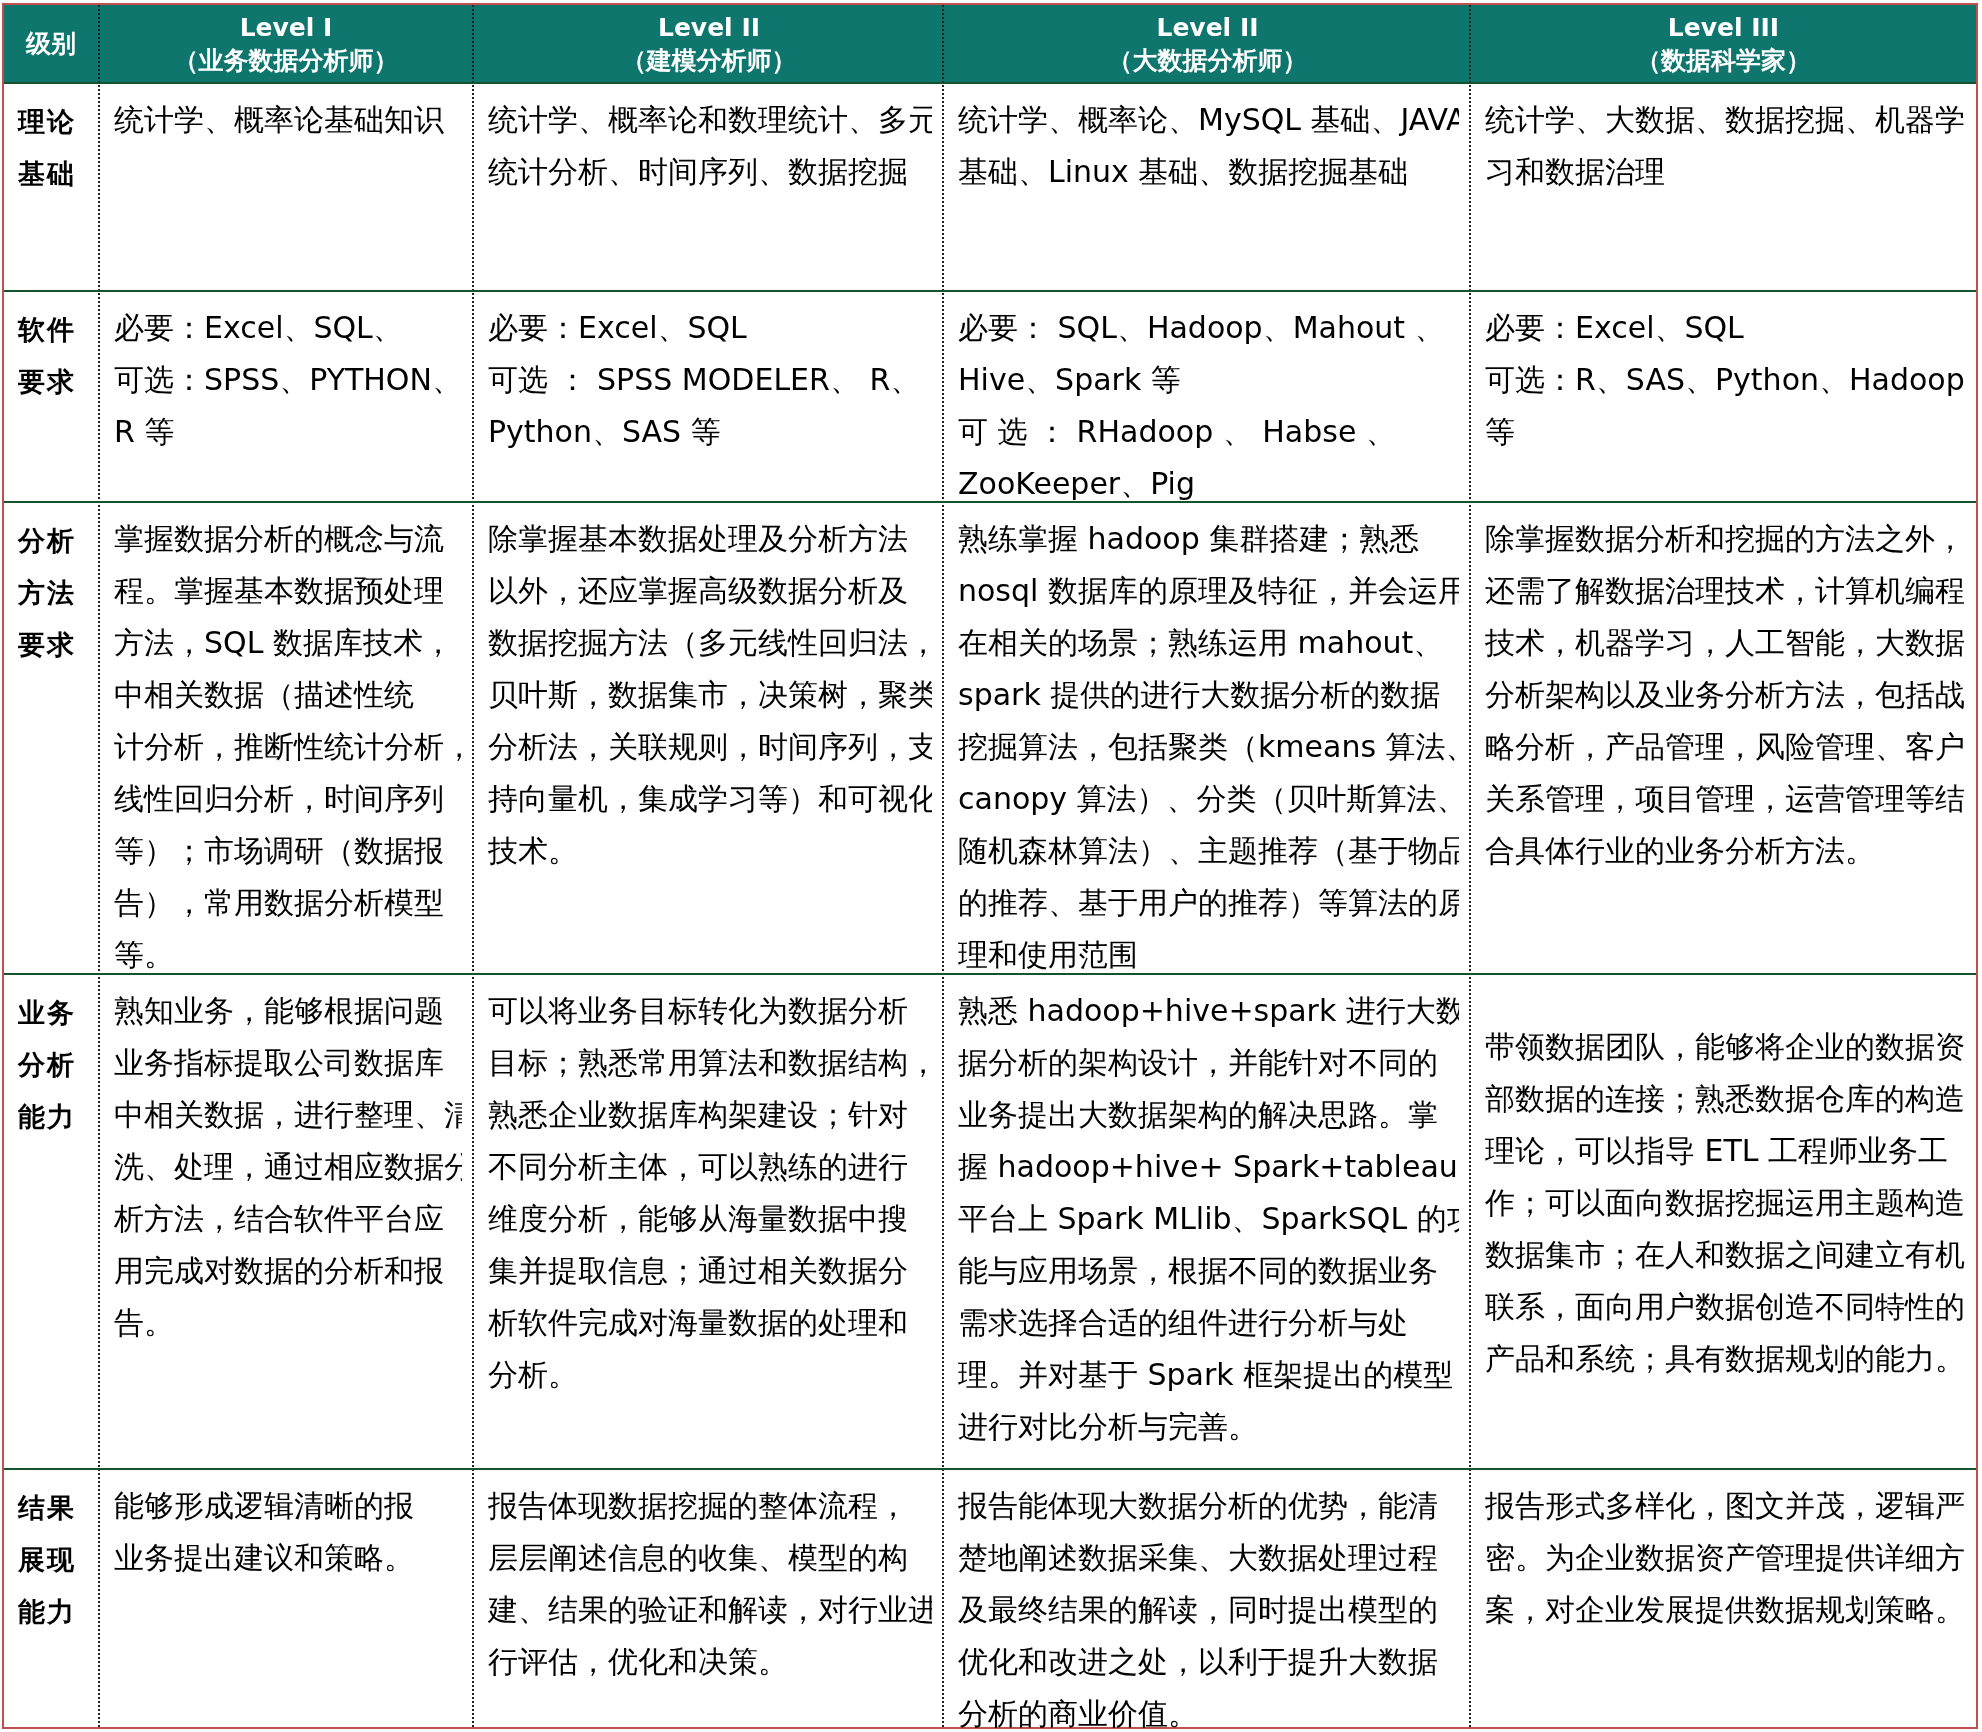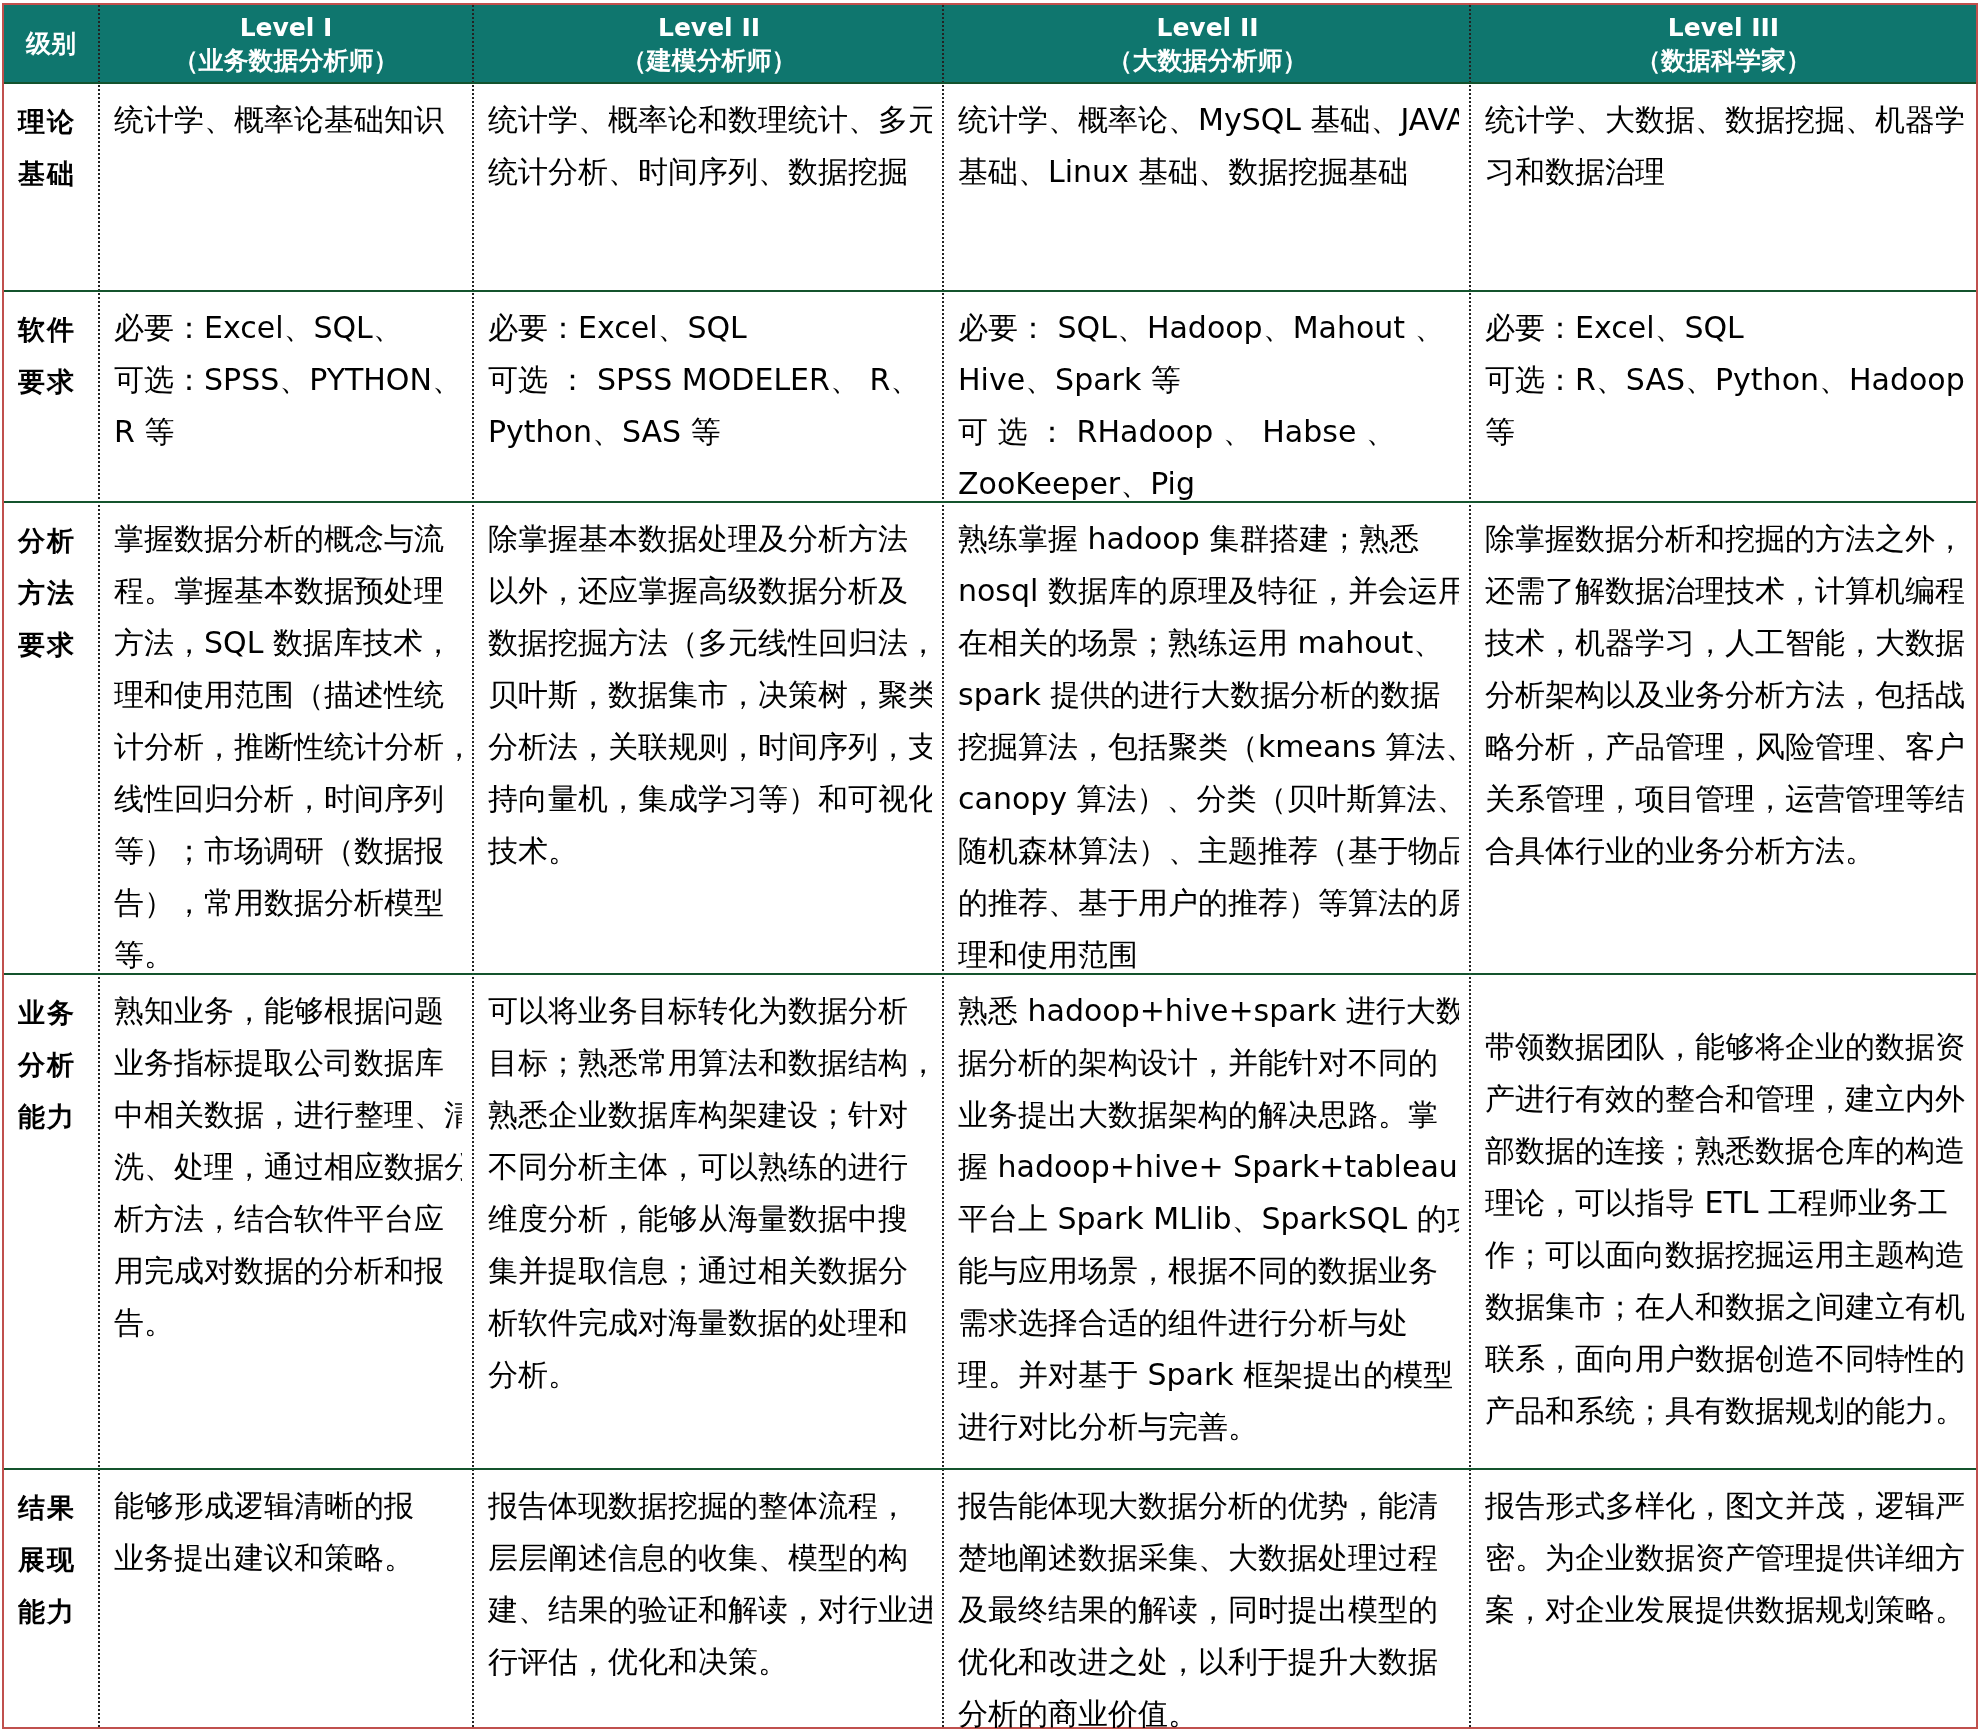--- a/index.html
+++ b/index.html
@@ -105,21 +105,21 @@
   <div class="row" style="top:496px;height:472px;">
     <div class="cell rowlabel" style="left:0;width:94px;">
       <span style="display:block">分析</span>
       <span style="display:block">方法</span>
       <span style="display:block">要求</span>
     </div>
     <div class="cell txt" style="left:96px;width:372px;">
       <span>掌握数据分析的概念与流</span>
       <span>程。掌握基本数据预处理</span>
       <span>方法，SQL 数据库技术，</span>
-      <span>理和使用范围（描述性统</span>
+      <span>中相关数据（描述性统</span>
       <span>计分析，推断性统计分析，</span>
       <span>线性回归分析，时间序列</span>
       <span>等）；市场调研（数据报</span>
       <span>告），常用数据分析模型</span>
       <span>等。</span>
     </div>
     <div class="cell txt" style="left:470px;width:468px;">
       <span>除掌握基本数据处理及分析方法</span>
       <span>以外，还应掌握高级数据分析及</span>
       <span>数据挖掘方法（多元线性回归法，</span>
@@ -181,21 +181,20 @@
       <span>业务提出大数据架构的解决思路。掌</span>
       <span>握  hadoop+hive+  Spark+tableau</span>
       <span>平台上 Spark MLlib、SparkSQL 的功</span>
       <span>能与应用场景，根据不同的数据业务</span>
       <span>需求选择合适的组件进行分析与处</span>
       <span>理。并对基于 Spark 框架提出的模型</span>
       <span>进行对比分析与完善。</span>
     </div>
     <div class="cell txt" style="left:1467px;width:505px;margin-top:36px;">
       <span>带领数据团队，能够将企业的数据资</span>
-      <span>产进行有效的整合和管理，建立内外</span>
       <span>部数据的连接；熟悉数据仓库的构造</span>
       <span>理论，可以指导  ETL  工程师业务工</span>
       <span>作；可以面向数据挖掘运用主题构造</span>
       <span>数据集市；在人和数据之间建立有机</span>
       <span>联系，面向用户数据创造不同特性的</span>
       <span>产品和系统；具有数据规划的能力。</span>
     </div>
   </div>
 
   <div class="row" style="top:1463px;height:259px;">

